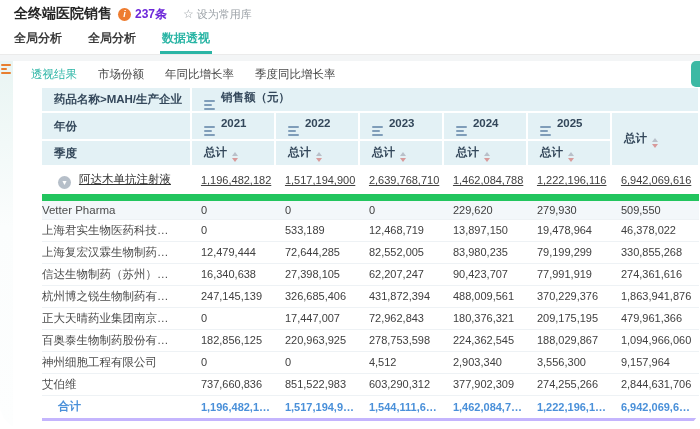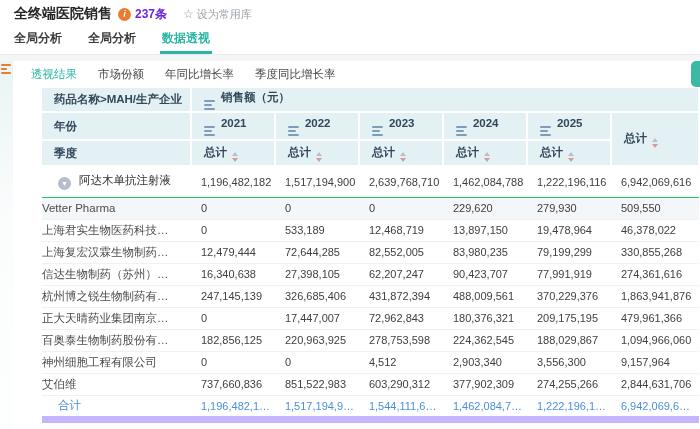--- a/index.html
+++ b/index.html
@@ -1,18 +1,18 @@
 <!DOCTYPE html>
 <html><head>
 <meta charset="utf-8">
 <style>
   html,body{margin:0;padding:0;background:#fff;}
   *{box-sizing:border-box;}
   .screen{position:relative;width:700px;height:429px;overflow:hidden;background:#fff;
-          font-family:"Liberation Sans","DejaVu Sans",sans-serif;color:#333;}
+          font-family:"Liberation Sans","DejaVu Sans",sans-serif;color:#333;border-radius:24px;}
 
   
   .topbar{display:flex;align-items:center;height:28px;padding-left:14px;}
   .title{font-size:14px;font-weight:bold;color:#262626;}
   .info-icon{display:inline-flex;align-items:center;justify-content:center;width:13px;height:13px;
              margin-left:6px;border-radius:50%;background:#ee7c30;color:#fff;font-size:9px;
              font-weight:bold;font-style:italic;}
   .count{margin-left:4px;font-size:12px;font-weight:bold;color:#6d28d9;}
   .fav{display:inline-flex;align-items:center;margin-left:16px;font-size:11px;color:#9aa0a6;cursor:pointer;}
   .star{font-size:12px;margin-right:3px;color:#9aa0a6;}
@@ -53,31 +53,31 @@
   .hicon i{display:block;height:2px;background:#7f9db9;border-radius:1px;}
   .hicon i:nth-child(1){width:11px;}
   .hicon i:nth-child(2){width:8px;}
   .hicon i:nth-child(3){width:11px;}
   .sort{display:inline-flex;flex-direction:column;gap:2px;margin-left:5px;vertical-align:0px;}
   .sort b{width:0;height:0;border-left:3.5px solid transparent;border-right:3.5px solid transparent;}
   .sort .up{border-bottom:4px solid #b9c0c9;}
   .sort .dn{border-top:4px solid #d89a9a;}
 
   tbody td{height:22px;font-size:11px;color:#404040;border-bottom:1px solid #eef2f5;}
-  tbody tr:first-child td{height:31px;border-top:1px solid #dce3e9;border-bottom:1px solid #22c55e;}
+  tbody tr:first-child td{height:31px;border-top:1px solid #dce3e9;border-bottom:7px solid #22c55e;text-decoration:underline;}
   tbody tr.hl td{background:#f3f7fa;}
   td.val{padding-left:10px;}
   td.product{font-size:11.5px;}
   td.product.parent{padding-left:16px;color:#333;}
   td.product.child{text-align:left;color:#4c4c4c;}
   .expand{display:inline-flex;align-items:center;justify-content:center;width:13px;height:13px;
           margin-right:8px;border-radius:50%;background:#b6bfc9;color:#fff;font-size:8px;
           vertical-align:-2px;cursor:pointer;}
   .pname{vertical-align:0;}
-  tr.total td{height:24px;color:#4a90d9;font-weight:normal;border-top:1px solid #dfe5ea;border-bottom:7px solid #c4b5fd;}
+  tr.total td{height:24px;color:#4a90d9;font-weight:bold;border-top:1px solid #dfe5ea;border-bottom:3px solid #c4b5fd;}
   tr.total td.tlabel{padding-left:16px;text-align:left;font-size:11.5px;}
 </style>
 </head>
 <body>
 
 <div class="screen">
 
   <div class="topbar">
     <span class="title">全终端医院销售</span>
     <span class="info-icon">i</span>

